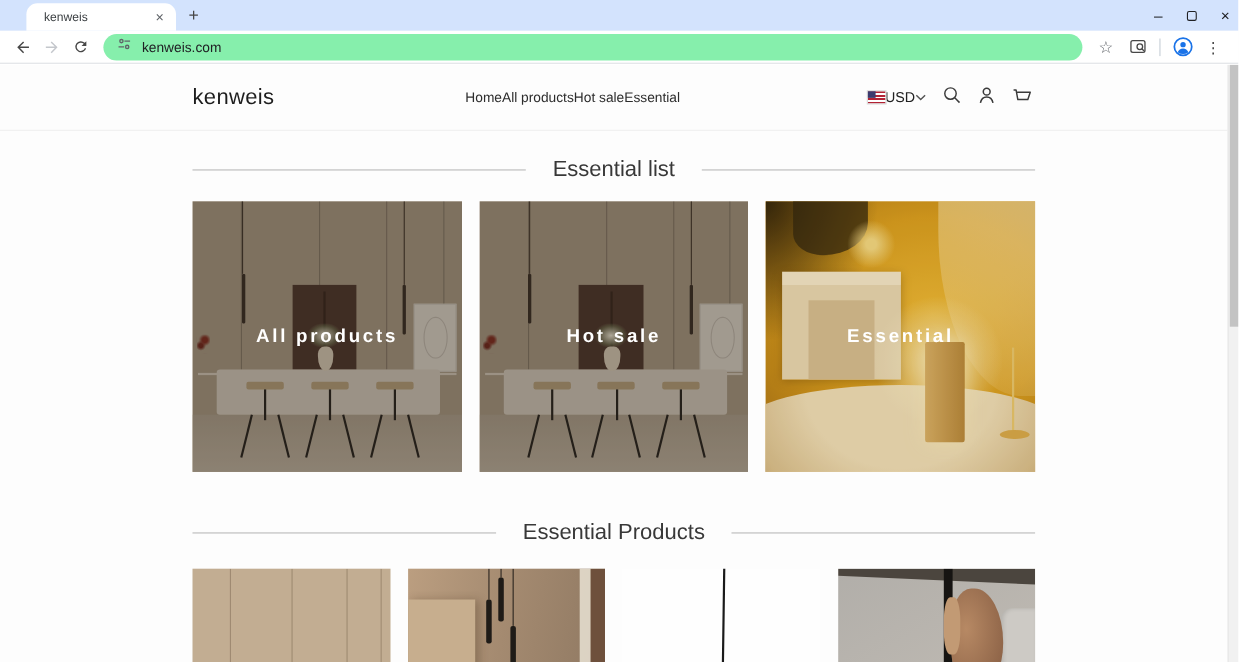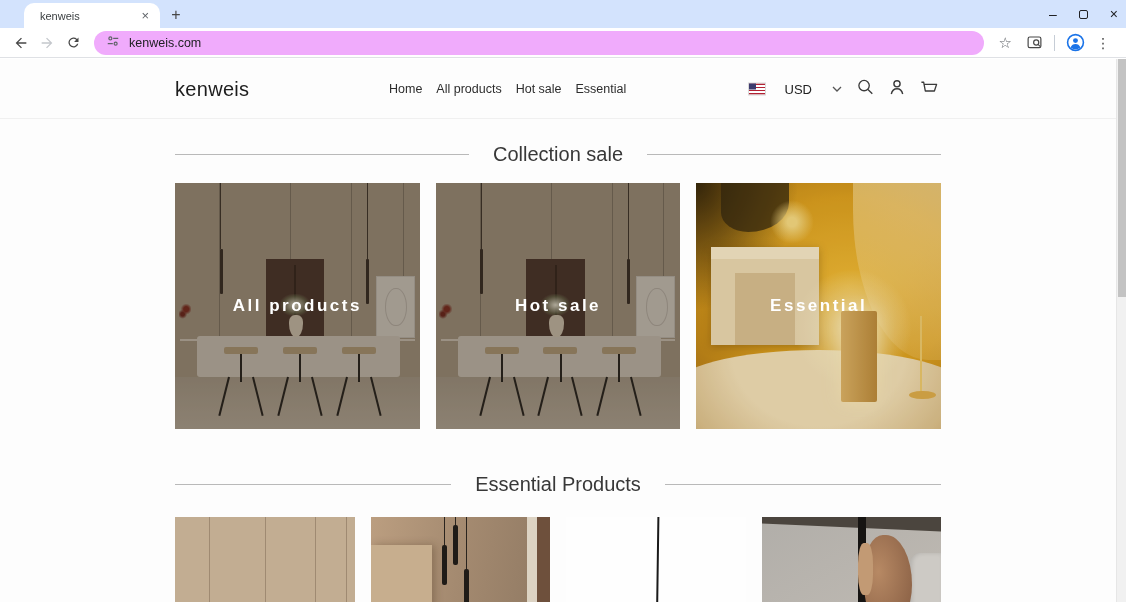--- a/index.html
+++ b/index.html
@@ -15,44 +15,44 @@
   .newtab-btn { position:absolute; left:166px; top:5px; width:20px; height:20px; text-align:center;
                 font-size:16px; line-height:19px; color:#474747; }
   .win-controls { position:absolute; right:8px; top:0; height:28px; display:flex; align-items:center; gap:22px; }
   .win-min { font-size:14px; color:#202124; line-height:1; }
   .win-restore { width:9px; height:9px; border:1.3px solid #202124; border-radius:2px; }
   .win-close { font-size:14px; color:#202124; line-height:1; }
 
   .toolbar { position:absolute; top:28px; left:0; width:1126px; height:30px; background:#fff;
              border-bottom:1px solid #dfe1e5; display:flex; align-items:center; padding:0 8px; }
   .nav-ic { width:26px; height:26px; display:flex; align-items:center; justify-content:center; flex:0 0 auto; }
-  .omnibox { flex:1; height:24px; margin:0 6px 0 8px; background:#f0abfc; border-radius:13px;
+  .omnibox { flex:1; height:24px; margin:0 6px 0 8px; background:#86efac; border-radius:13px;
              display:flex; align-items:center; padding:0 12px; min-width:0; }
   .omni-url { font-size:12.5px; color:#202124; margin-left:9px; white-space:nowrap; }
   .tb-right { display:flex; align-items:center; flex:0 0 auto; }
   .star { font-size:15px; color:#5f6368; padding:0 9px; }
   .tb-sep { width:1px; height:16px; background:#c6cdd6; margin:0 7px; }
   .menu-dots { font-size:14px; color:#474747; padding:0 8px; letter-spacing:0; }
 
   
   .scrollbar { position:absolute; top:59px; right:0; width:10px; height:543px; background:#f1f1f1;
                border-left:1px solid #e6e6e6; }
   .scroll-thumb { position:absolute; top:0; left:1px; width:8px; height:238px; background:#c3c3c3; }
 
   
   .page { position:absolute; top:59px; left:0; width:1116px; height:543px; background:#fdfdfd; overflow:hidden; }
 
   .site-header { position:relative; height:60px; border-bottom:1px solid #f0f0f0; background:#fdfdfd; }
   .logo { position:absolute; left:175px; top:50%; transform:translateY(-50%); font-size:20px; color:#1d1d1d;
           letter-spacing:.3px; }
-  .main-nav { position:absolute; left:389px; top:50%; transform:translateY(-50%); display:flex; gap:14px; }
+  .main-nav { position:absolute; left:423px; top:50%; transform:translateY(-50%); display:flex; }
   .main-nav span { font-size:12.5px; color:#2d2d2d; cursor:pointer; white-space:nowrap; }
   .header-right { position:absolute; right:178px; top:50%; transform:translateY(-50%);
                   display:flex; align-items:center; gap:15px; }
-  .currency { display:flex; align-items:center; gap:20px; }
+  .currency { display:flex; align-items:center; gap:0; }
   .flag { position:relative; width:16px; height:11px;
           background:repeating-linear-gradient(#b22234 0 1.6px, #fff 1.6px 3.2px); outline:1px solid #d9d9d9; }
   .flag::after { content:""; position:absolute; left:0; top:0; width:7px; height:6px; background:#3c3b6e; }
   .cur-code { font-size:13px; color:#222; }
 
   
   .sec-head { display:flex; align-items:center; }
   .sec-head .line { flex:1; height:1px; background:#b9b9b9; }
   .sec-head h2 { margin:0 24px; font-size:20px; font-weight:500; color:#383838; white-space:nowrap; }
   .collections-head { margin:24px 175px 10px; }
@@ -253,21 +253,21 @@
         <span>
           <svg width="18" height="17" viewBox="0 0 19 17" fill="none" stroke="#3a3a3a" stroke-width="1.4" stroke-linejoin="round">
             <path d="M1.5 3.5h2.4l1.7 9.2h9.6l2.3-7H5"></path>
           </svg>
         </span>
       </div>
     </div>
 
     <div class="sec-head collections-head">
       <div class="line"></div>
-      <h2>Collection sale</h2>
+      <h2>Essential list</h2>
       <div class="line"></div>
     </div>
 
     <div class="cards">
 
       <div class="card scene-interior">
         <div class="seam" style="left:18%"></div>
         <div class="seam" style="left:47%"></div>
         <div class="seam" style="left:72%"></div>
         <div class="seam" style="left:93%"></div>

